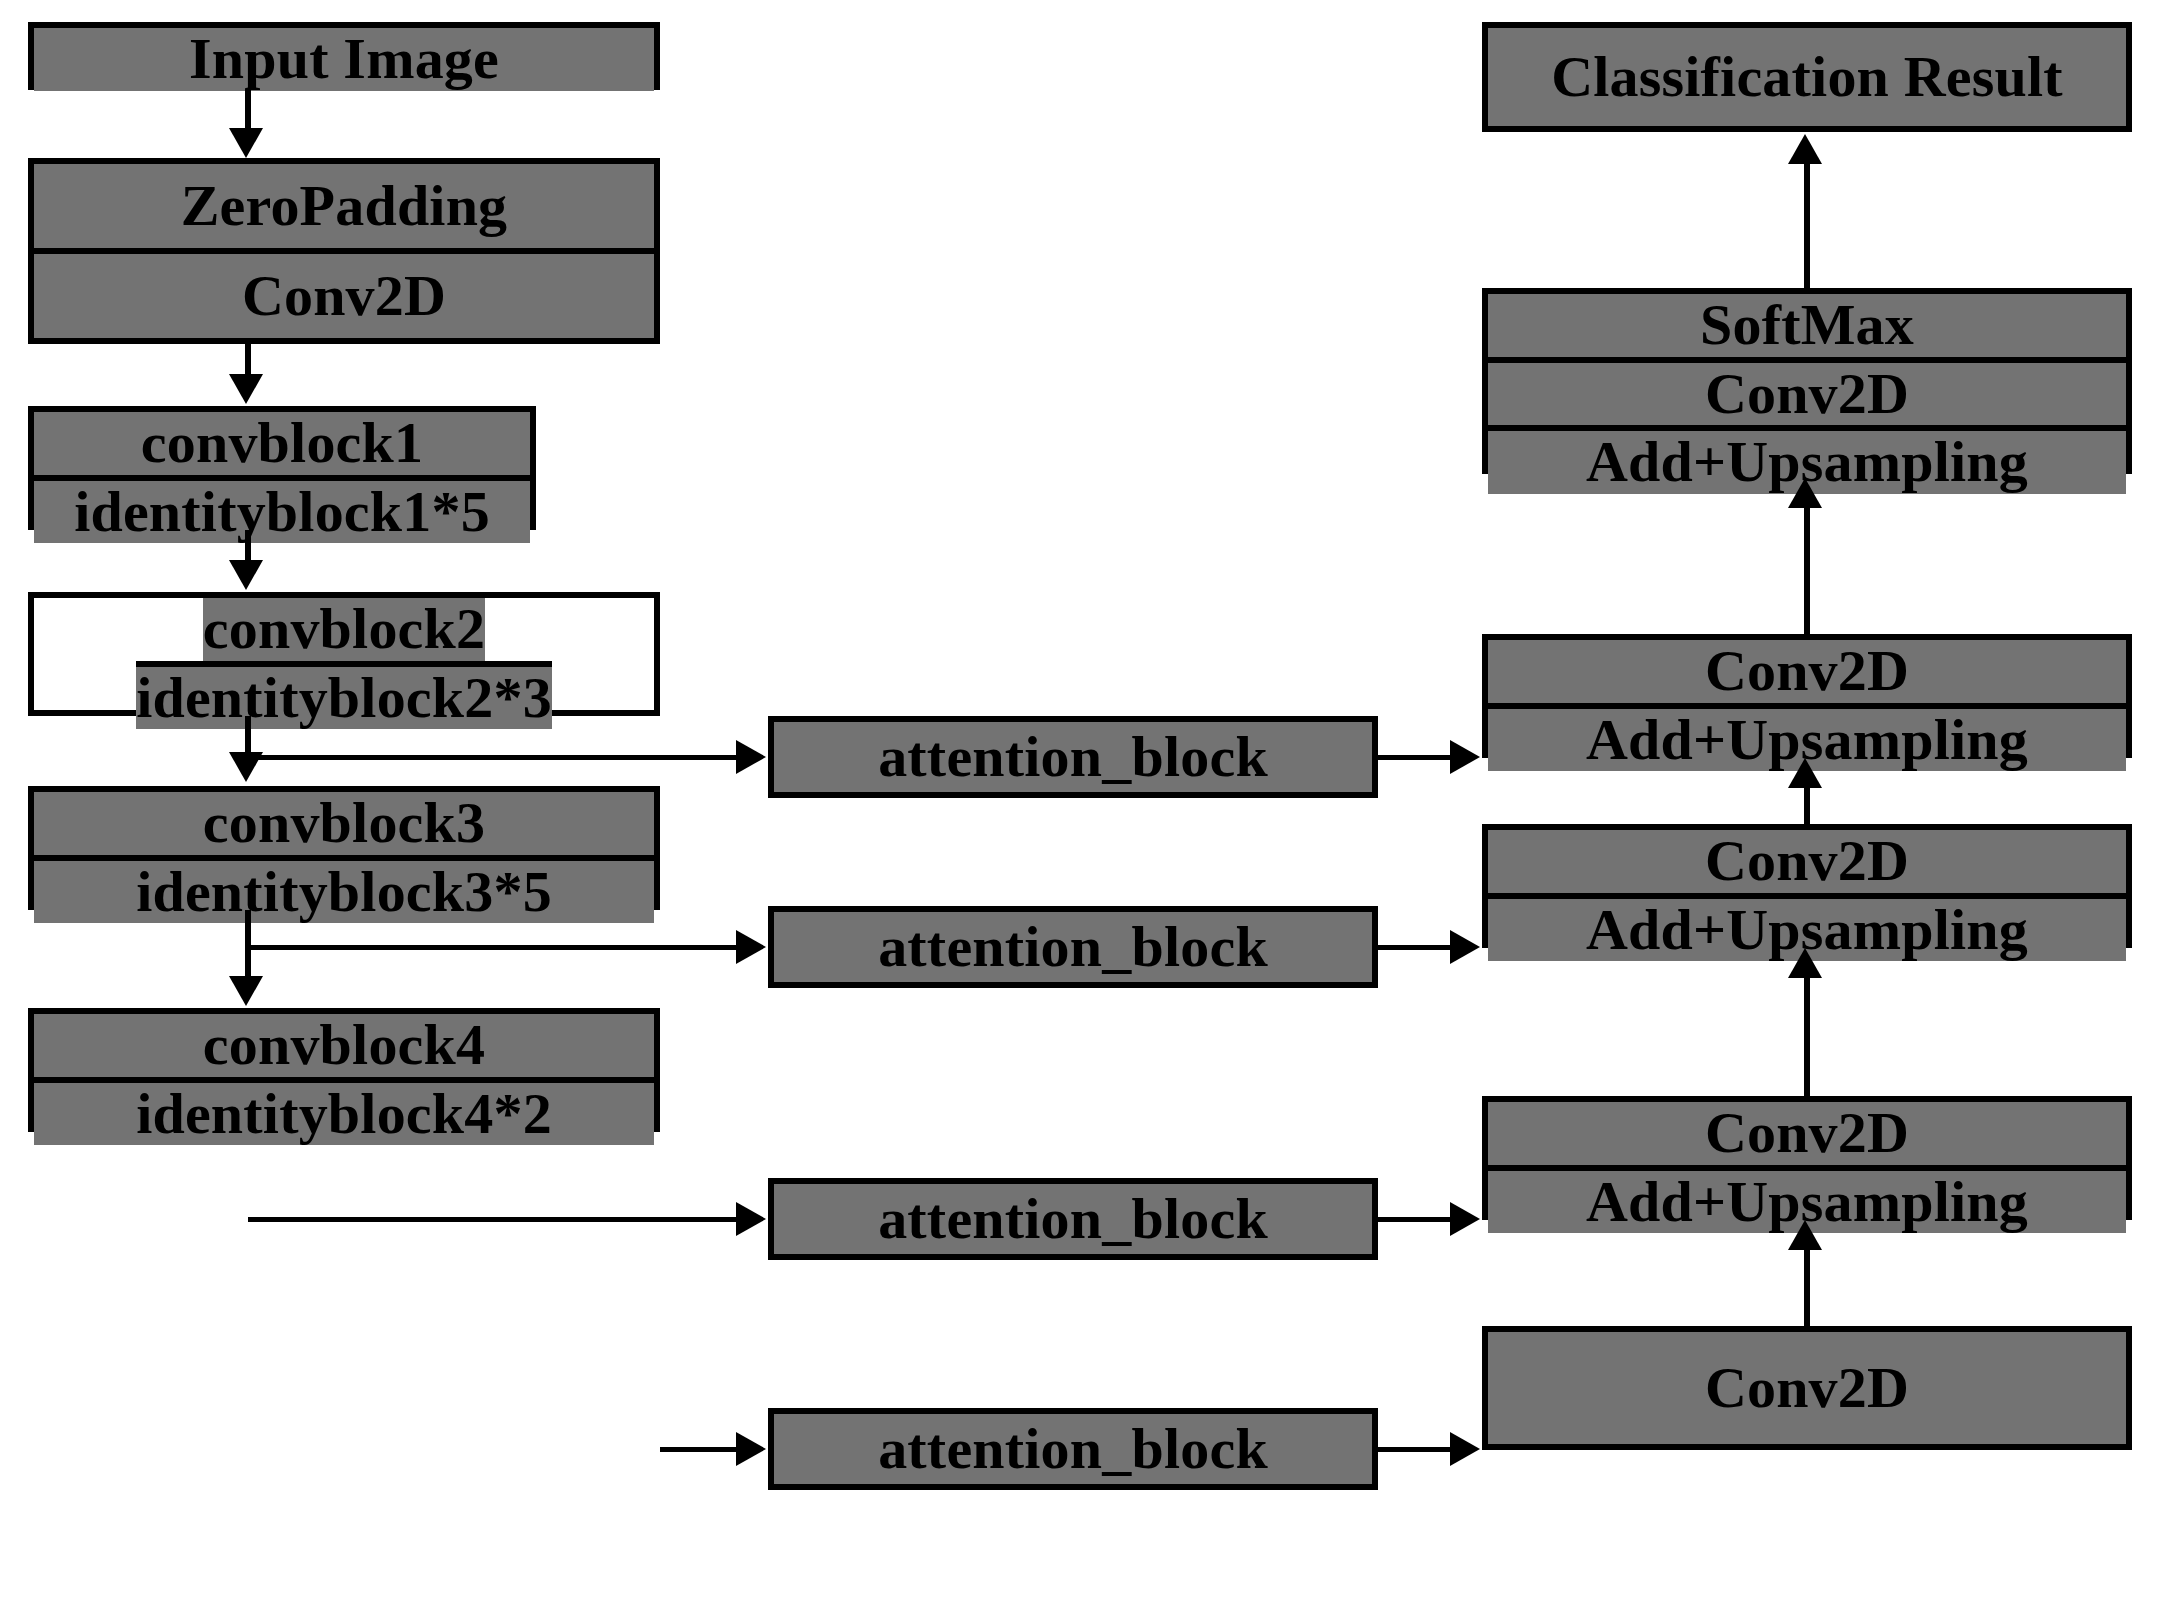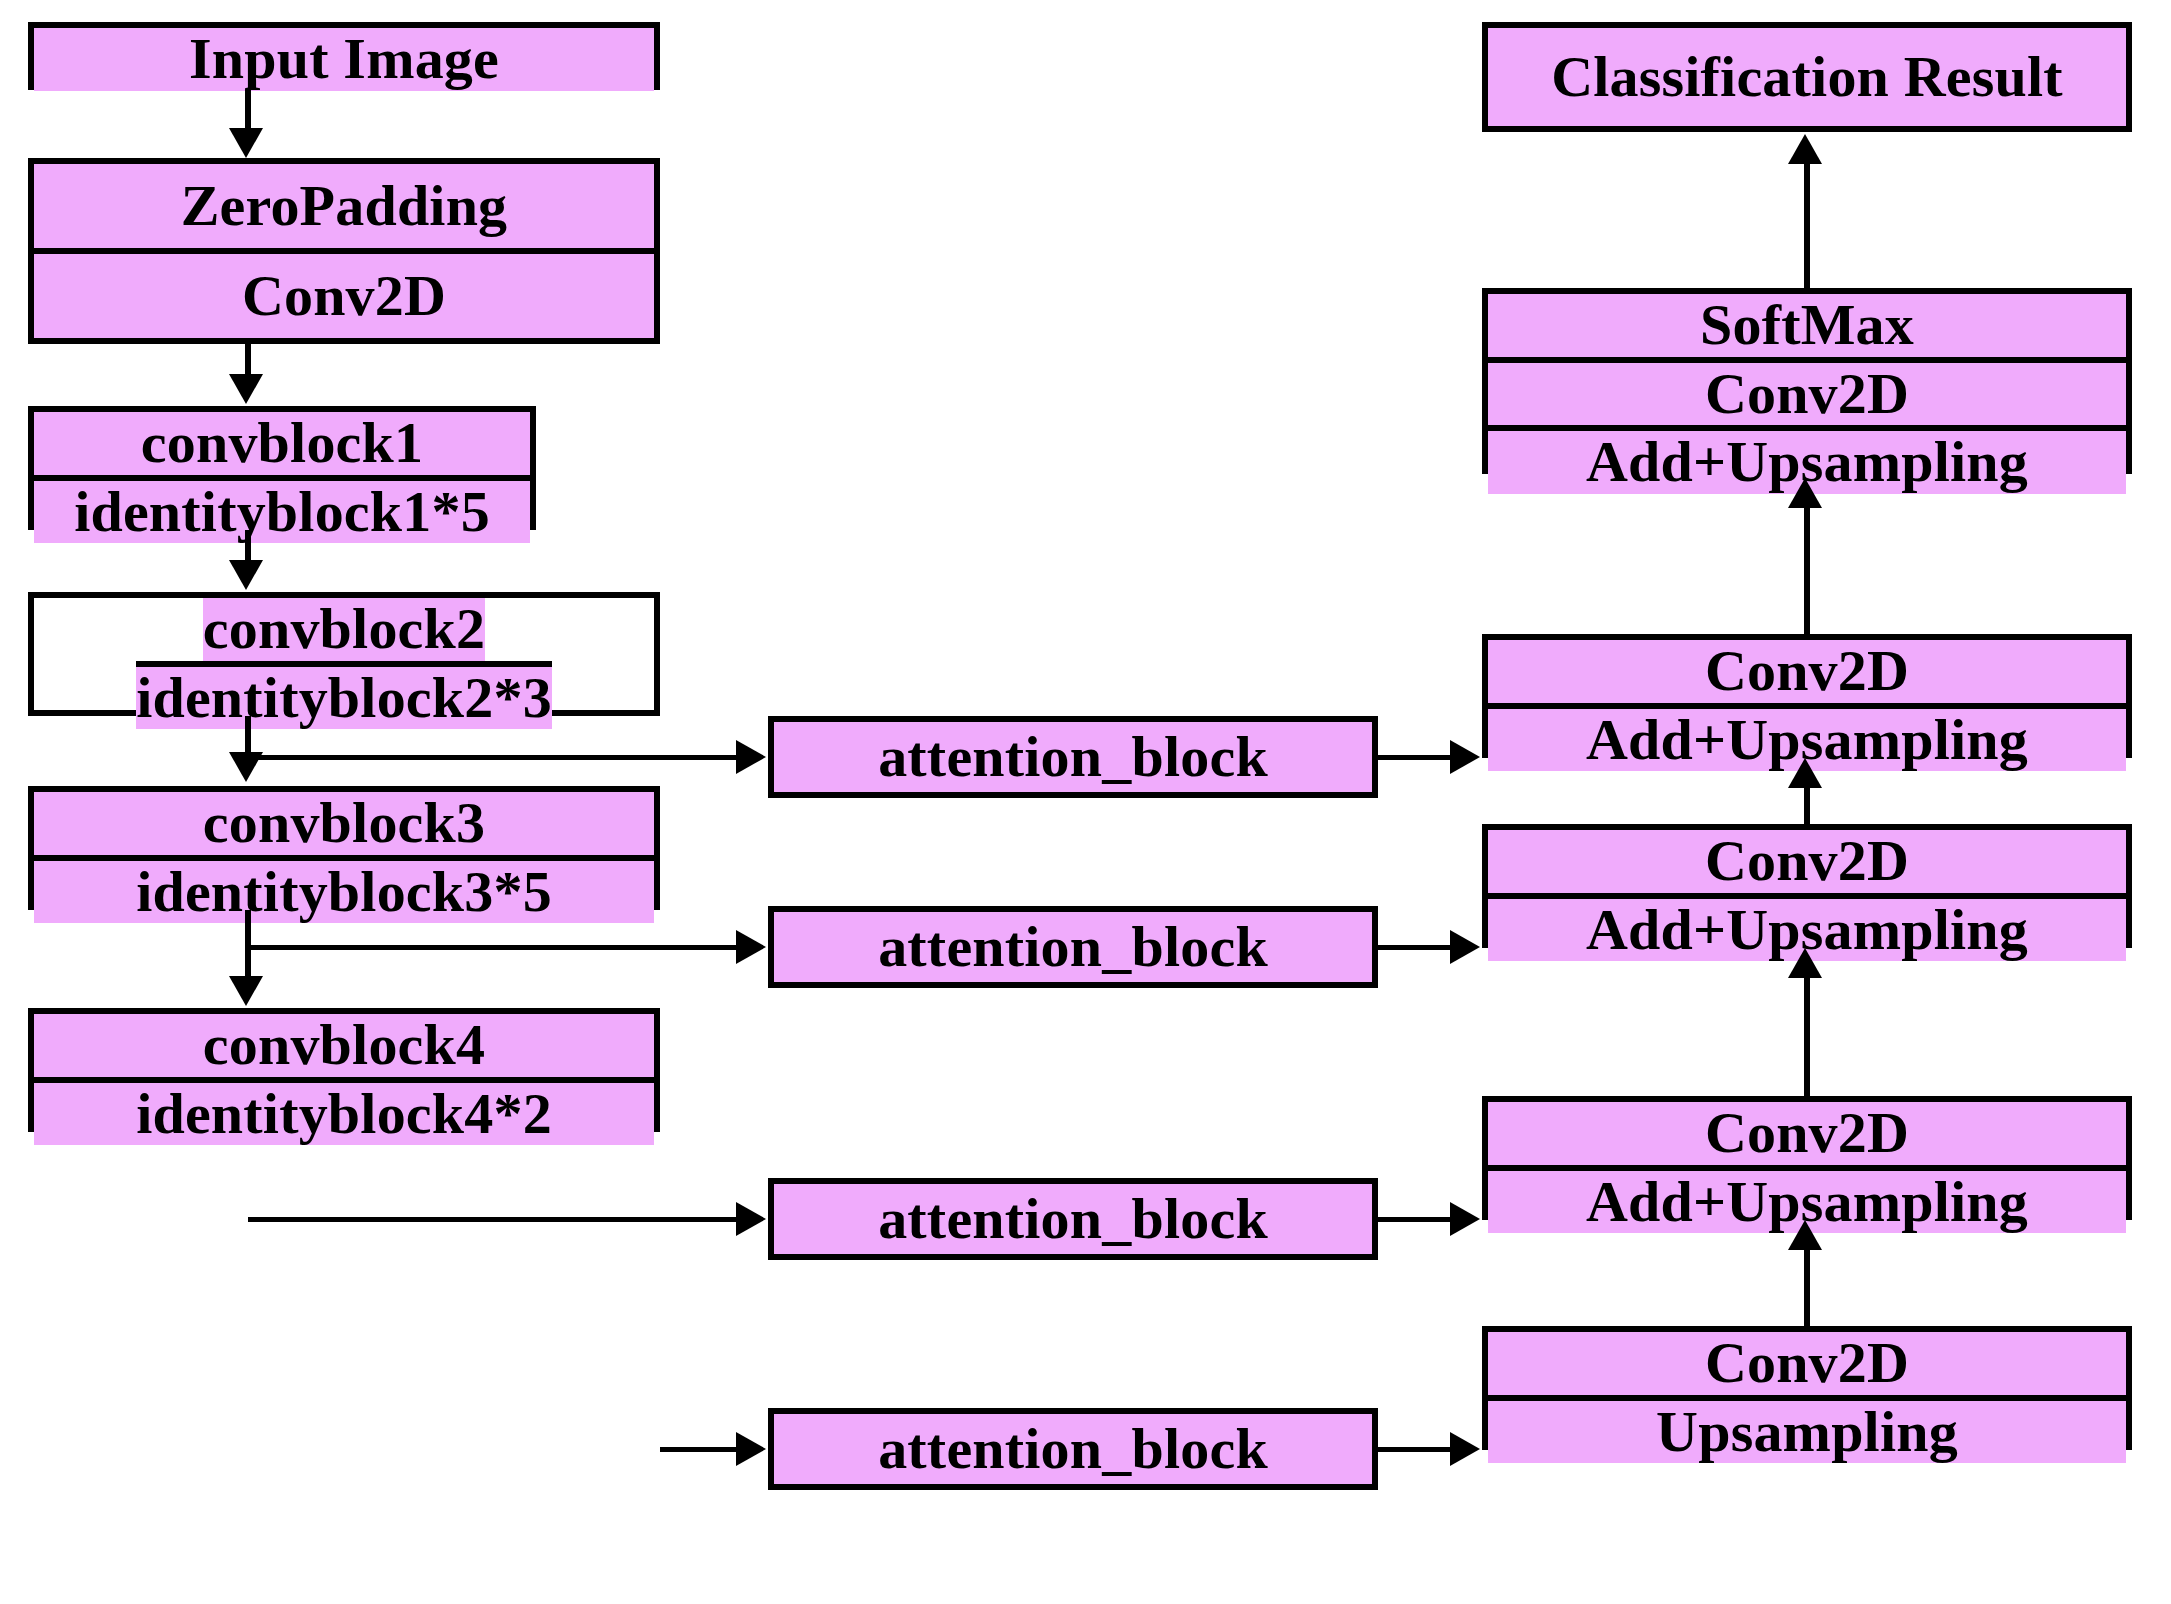--- a/index.html
+++ b/index.html
@@ -32,21 +32,21 @@
     display: flex;
     align-items: center;
     justify-content: center;
     text-align: center;
     color: #000000;
     font-weight: bold;
     font-size: 58px;
     line-height: 1.08;
     letter-spacing: 0.2px;
     white-space: nowrap;
-    background: #f0abfc;
+    background: #737373;
   }
   .row + .row {
     border-top: 6px solid #000000;
   }
   .row.two-line {
     white-space: normal;
     line-height: 1.22;
   }
 
   
@@ -194,21 +194,20 @@
     <div class="row">Add+Upsampling</div>
   </div>
 
   <div class="group" style="left:1482px; top:1096px; width:650px; height:124px;">
     <div class="row">Conv2D</div>
     <div class="row">Add+Upsampling</div>
   </div>
 
   <div class="group" style="left:1482px; top:1326px; width:650px; height:124px;">
     <div class="row">Conv2D</div>
-    <div class="row">Upsampling</div>
   </div>
 
   <div class="vline" style="left:1804px; top:164px;  height:124px;"></div>
   <div class="arrow-up" style="left:1788px; top:134px;"></div>
 
   <div class="vline" style="left:1804px; top:508px;  height:126px;"></div>
   <div class="arrow-up" style="left:1788px; top:478px;"></div>
 
   <div class="vline" style="left:1804px; top:788px;  height:36px;"></div>
   <div class="arrow-up" style="left:1788px; top:758px;"></div>

